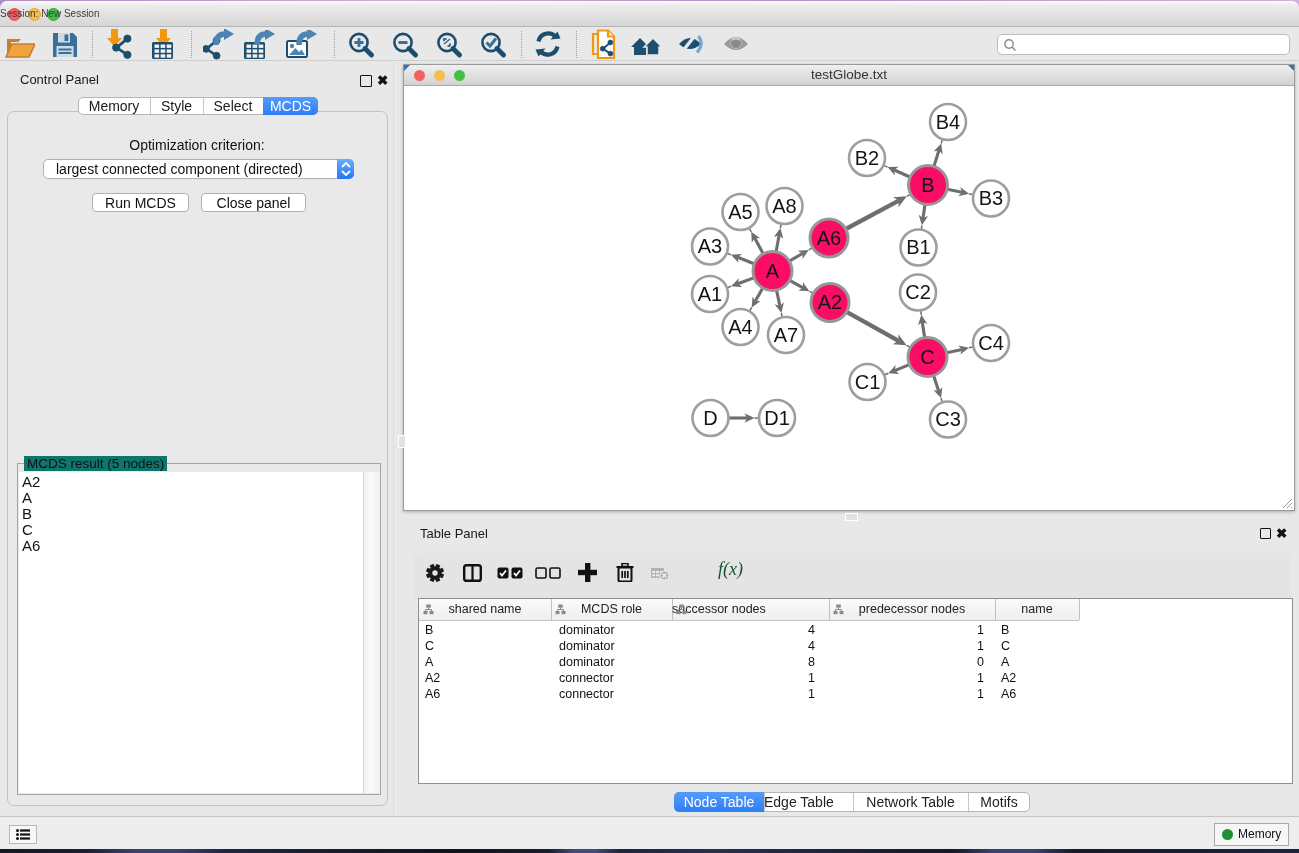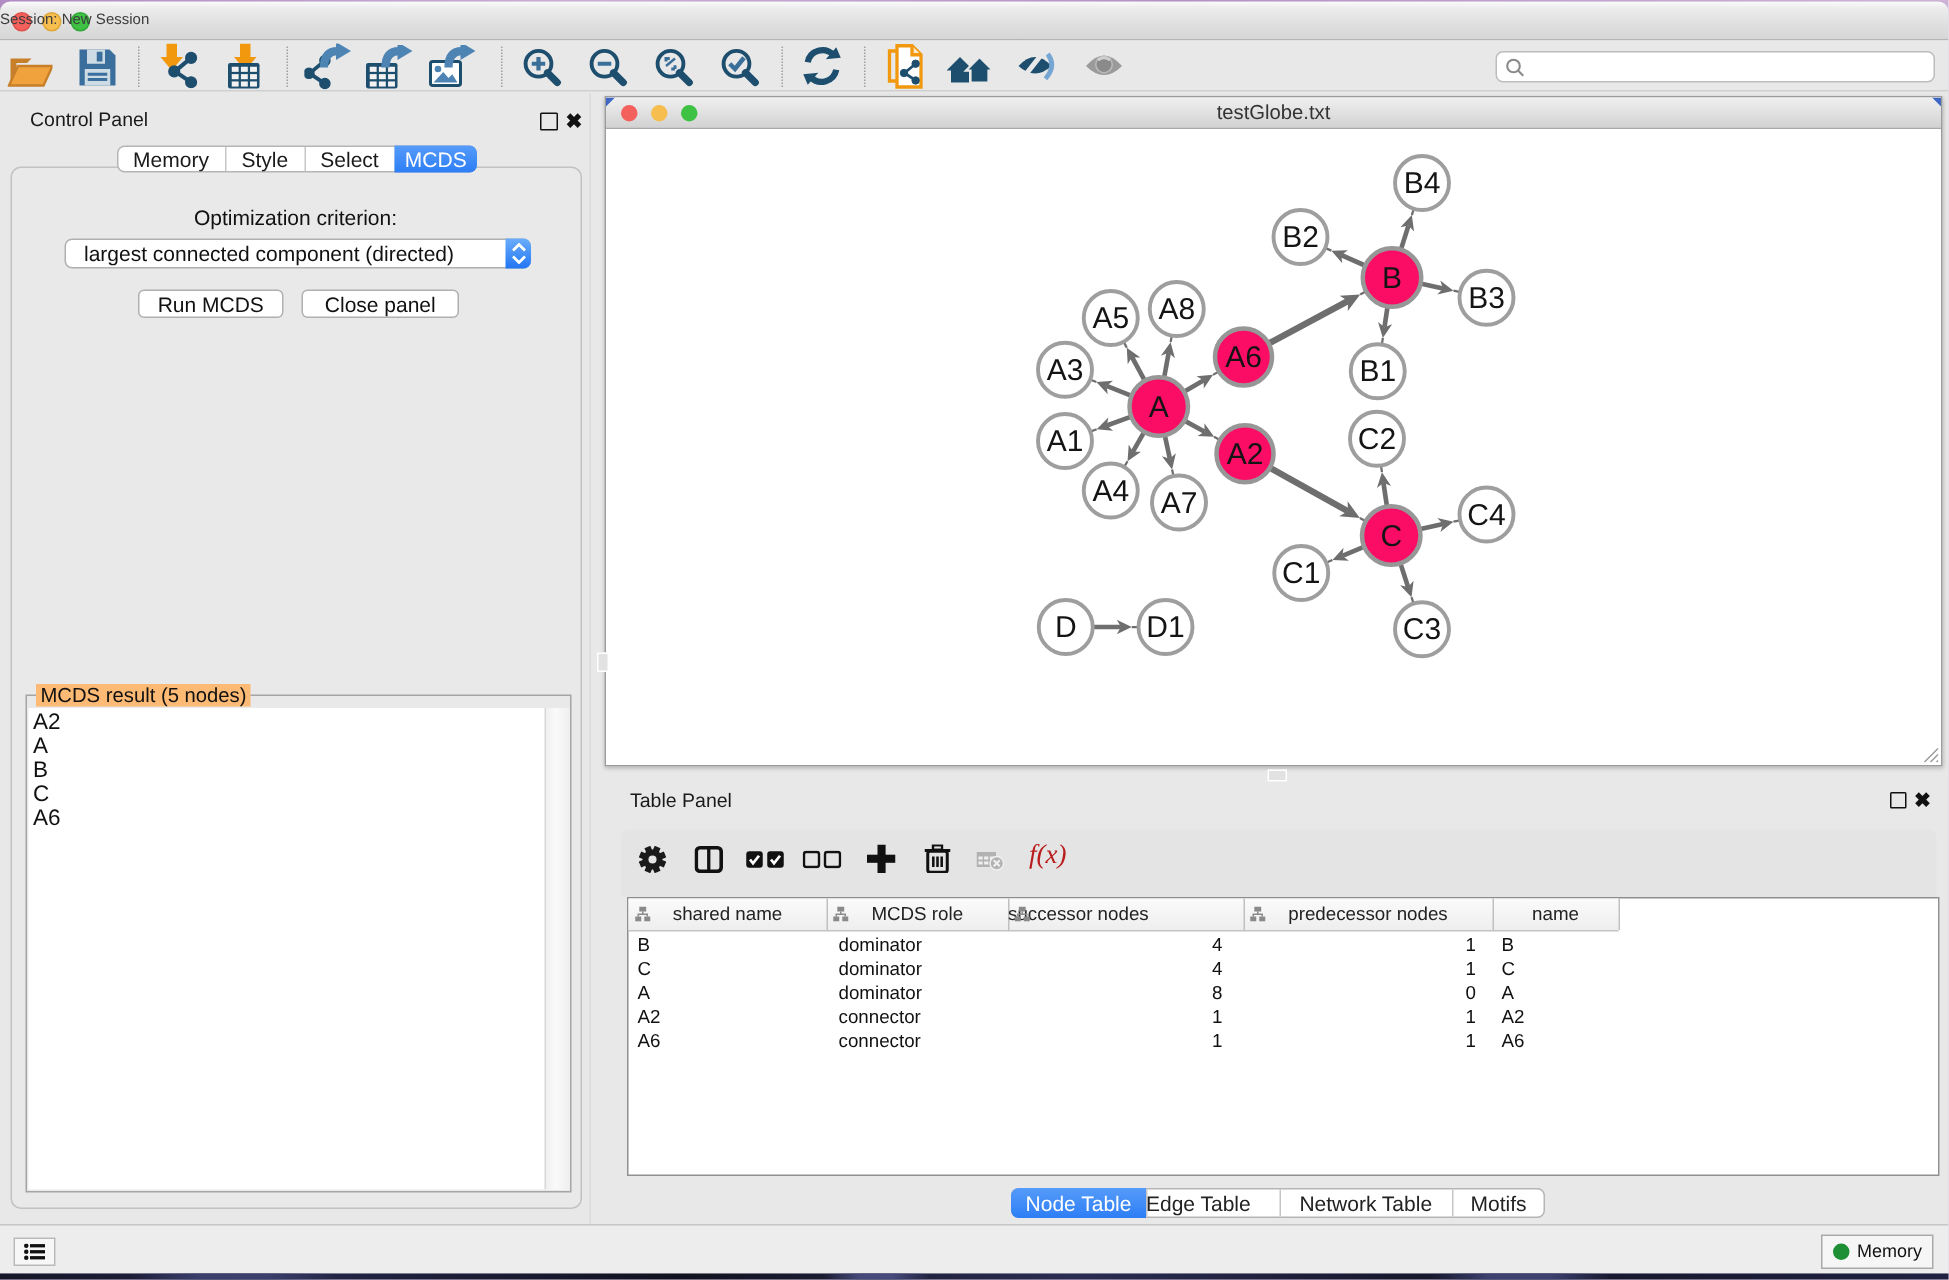--- a/index.html
+++ b/index.html
@@ -199,21 +199,21 @@
     <div style="position:absolute;left:43px;top:158px;width:311px;height:20px;background:#fff;border:1px solid #b0b0b0;border-radius:5px;box-sizing:border-box"></div>
     <div style="position:absolute;left:56px;top:159px;font-size:14px;color:#111;line-height:19px">largest connected component (directed)</div>
     <div style="position:absolute;left:337px;top:158px;width:17px;height:20px;background:linear-gradient(#6aaefb,#2276f4);border-radius:0 5px 5px 0"></div>
     <svg style="position:absolute;left:339.5px;top:161px" width="12" height="14" viewBox="0 0 12 14">
       <path d="M2 5 L6 1 L10 5" fill="none" stroke="#fff" stroke-width="1.8"></path>
       <path d="M2 9 L6 13 L10 9" fill="none" stroke="#fff" stroke-width="1.8"></path>
     </svg>
     <div style="position:absolute;left:92px;top:192px;width:97px;height:19px;background:#fff;border:1px solid #b0b0b0;border-radius:4px;box-sizing:border-box;line-height:18px;text-align:center;font-size:14px;color:#111">Run MCDS</div>
     <div style="position:absolute;left:201px;top:192px;width:105px;height:19px;background:#fff;border:1px solid #b0b0b0;border-radius:4px;box-sizing:border-box;line-height:18px;text-align:center;font-size:14px;color:#111">Close panel</div>
     <div style="position:absolute;left:17px;top:462px;width:364px;height:332px;border:1px solid #a5a5a5;box-sizing:border-box"></div>
-    <div style="position:absolute;left:24px;top:455px;background:#fdba74;padding:0 3px;font-size:13.5px;color:#111">MCDS result (5 nodes)</div>
+    <div style="position:absolute;left:24px;top:455px;background:#0f766e;padding:0 3px;font-size:13.5px;color:#111">MCDS result (5 nodes)</div>
     <div style="position:absolute;left:19px;top:471px;width:360px;height:321px;background:#fff"></div>
     <div style="position:absolute;left:363px;top:471px;width:16px;height:321px;background:linear-gradient(90deg,#efefef,#fafafa 40%,#efefef);border-left:1px solid #d8d8d8"></div>
     <div style="position:absolute;left:22px;top:473px;font-size:15px;line-height:16px;color:#111">A2</div>
     <div style="position:absolute;left:22px;top:489px;font-size:15px;line-height:16px;color:#111">A</div>
     <div style="position:absolute;left:22px;top:505px;font-size:15px;line-height:16px;color:#111">B</div>
     <div style="position:absolute;left:22px;top:521px;font-size:15px;line-height:16px;color:#111">C</div>
     <div style="position:absolute;left:22px;top:537px;font-size:15px;line-height:16px;color:#111">A6</div>
   <div style="position:absolute;left:393px;top:61px;height:756px;border-left:1px solid #dcdcdc"></div>
 
   <div style="position:absolute;left:403px;top:63px;width:892px;height:447px;background:#fff;border:1px solid #9b9b9b;box-sizing:border-box;box-shadow:0 1px 3px rgba(0,0,0,0.25)">
@@ -399,21 +399,21 @@
         <rect x="1.3" y="5" width="2.8" height="2" fill="#fff"></rect>
         <rect x="5.1" y="5" width="2.8" height="2" fill="#fff"></rect>
         <rect x="8.9" y="5" width="2.8" height="2" fill="#fff"></rect>
         <rect x="1.3" y="8.3" width="2.8" height="2" fill="#fff"></rect>
         <rect x="5.1" y="8.3" width="2.8" height="2" fill="#fff"></rect>
         <rect x="8.9" y="8.3" width="2.8" height="2" fill="#fff"></rect>
         <circle cx="13.5" cy="9.5" r="4.5" fill="#777" stroke="#fff" stroke-width="1"></circle>
         <path d="M11.5 7.5 L15.5 11.5 M15.5 7.5 L11.5 11.5" stroke="#fff" stroke-width="1.4"></path>
       </g>
     </svg>
-    <div style="position:absolute;left:686px;top:558px;font:italic 18px 'Liberation Serif',serif;color:#b91c1c">f(x)</div>
+    <div style="position:absolute;left:718px;top:558px;font:italic 18px 'Liberation Serif',serif;color:#14532d">f(x)</div>
   <div style="position:absolute;left:418px;top:597px;width:873px;height:184px;background:#fff;border:1px solid #8f8f8f"></div>
     <div style="position:absolute;left:419px;top:598px;width:660px;height:21px;background:linear-gradient(#fbfbfb,#eee);border-bottom:1px solid #c4c4c4"></div>
     <div style="position:absolute;left:419px;top:598px;width:132px;height:21px;line-height:21px;text-align:center;font-size:12.5px;color:#222">shared name</div>
     <svg style="position:absolute;left:423px;top:603px" width="11" height="11" viewBox="0 0 11 11">
       <rect x="3.2" y="0.5" width="4.6" height="3.2" fill="#8a8a8a"></rect>
       <rect x="0.5" y="7" width="4" height="3.2" fill="#8a8a8a"></rect>
       <rect x="6.5" y="7" width="4" height="3.2" fill="#8a8a8a"></rect>
       <path d="M5.5 3.7 V5.5 M2.5 7 V5.5 H8.5 V7" stroke="#8a8a8a" stroke-width="1" fill="none"></path>
     </svg>
     <div style="position:absolute;left:551px;top:598px;height:21px;border-left:1px solid #c0c0c0"></div>

